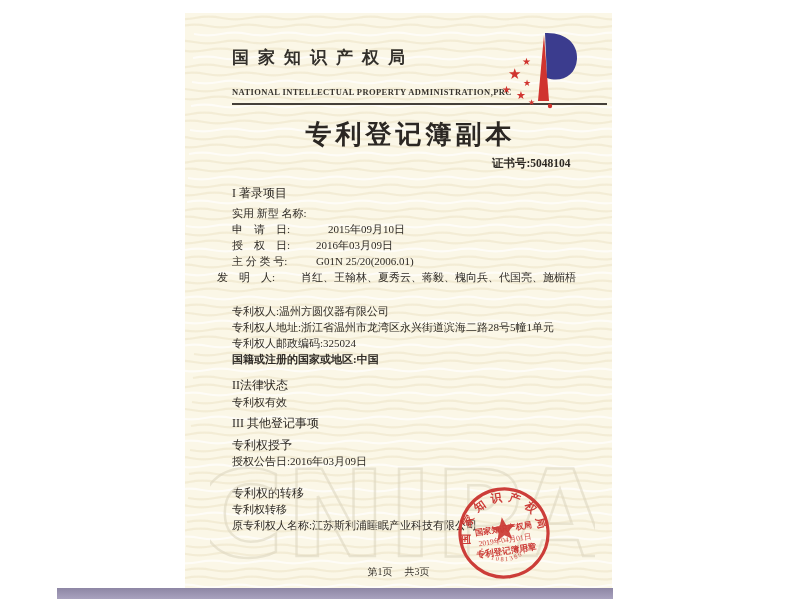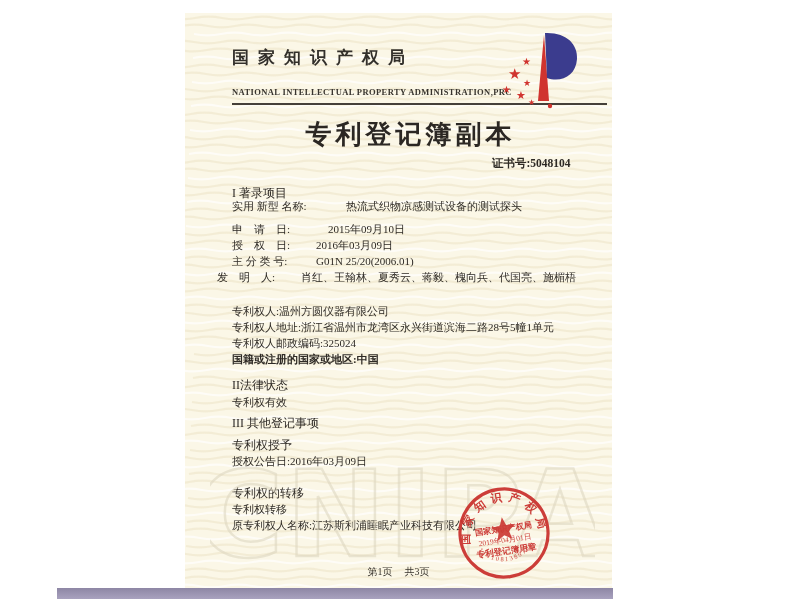--- a/index.html
+++ b/index.html
@@ -147,23 +147,22 @@
       <text x="30" y="74" font-size="8" fill="#d0342f">★</text>
       <circle cx="52" cy="75" r="2.2" fill="#d0342f"></circle>
     </svg>
 
     <div class="abs doc-title">专利登记簿副本</div>
 
     <div class="abs txt num-row cert-no">证书号:5048104</div>
 
     <div class="abs txt sec-head" style="left:47px;top:172px;">I 著录项目</div>
 
-    <div class="abs txt frow" style="left:47px;top:185px;gap:30px;">
+    <div class="abs txt frow" style="left:47px;top:192px;">
       <span class="flabel">实用 新型 名称:</span>
-      <span class="fvalue">热流式织物凉感测试设备的测试探头</span>
     </div>
     <div class="abs txt frow" style="left:47px;top:208px;gap:12px;">
       <span class="flabel">申　请　日:</span>
       <span class="fvalue">2015年09月10日</span>
     </div>
     <div class="abs txt frow" style="left:47px;top:224px;">
       <span class="flabel">授　权　日:</span>
       <span class="fvalue">2016年03月09日</span>
     </div>
     <div class="abs txt frow" style="left:47px;top:240px;">

